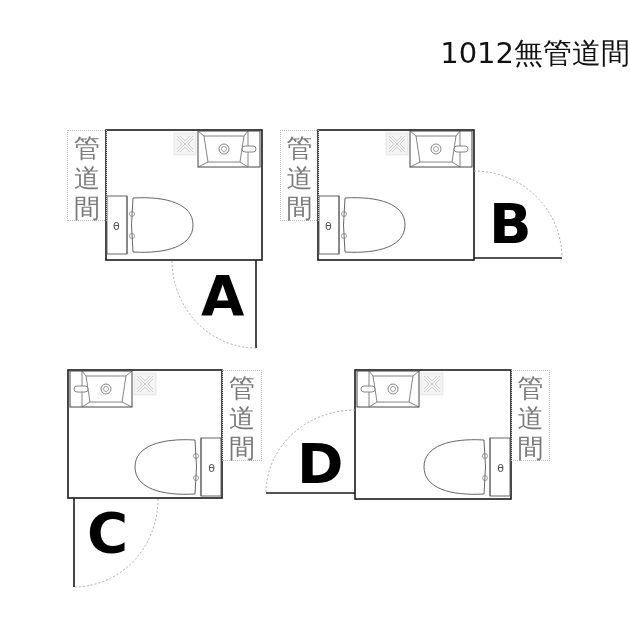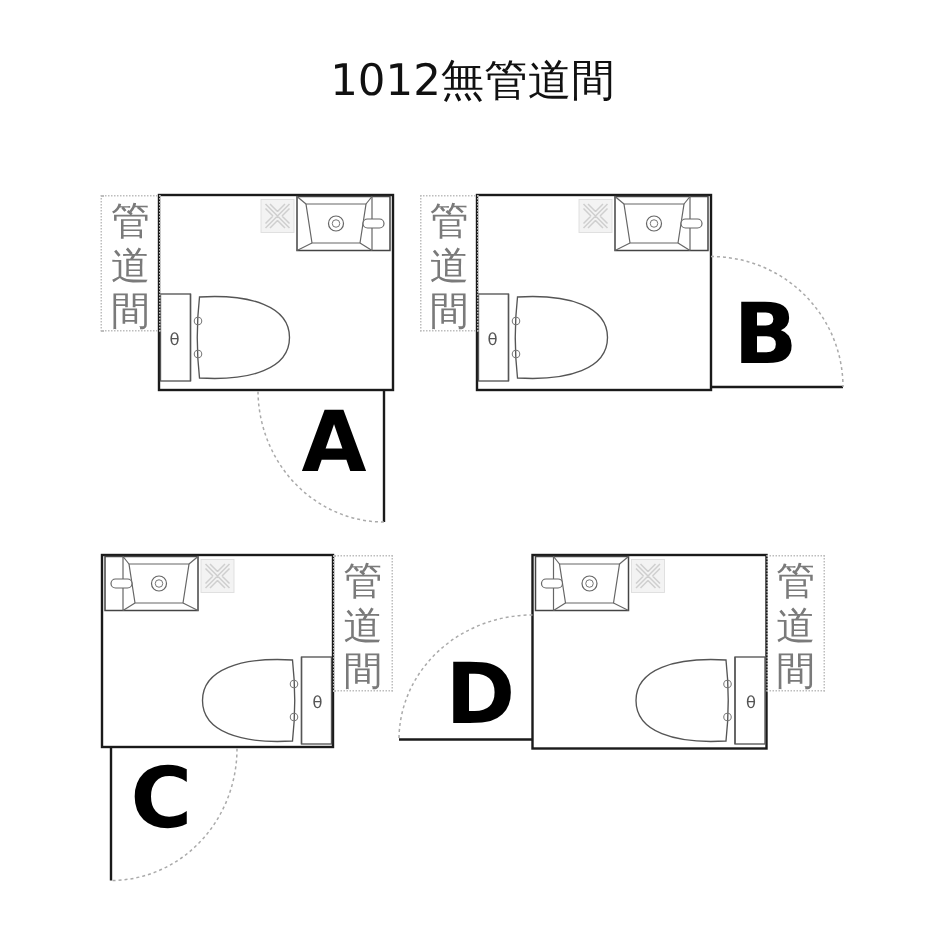--- a/index.html
+++ b/index.html
@@ -1,17 +1,17 @@
 <!DOCTYPE html>
 <html><head>
 <meta charset="utf-8">
 <style>
   html, body { margin:0; padding:0; background:#ffffff; }
   body { width:630px; height:630px; position:relative; overflow:hidden; font-family:"DejaVu Sans", sans-serif; }
-  .title { position:absolute; left:0; top:34px; width:630px; text-align:center; font-size:29px; color:#111; letter-spacing:0px; }
+  .title { position:absolute; left:0; top:34px; width:630px; text-align:right; font-size:29px; color:#111; letter-spacing:0px; }
   svg.plan { position:absolute; left:0; top:0; }
   .label { position:absolute; font-family:"DejaVu Sans", sans-serif; font-weight:bold; font-size:56px; color:#000; line-height:1; }
   .pipe { position:absolute; border:1px dotted #bdbdbd; box-sizing:border-box; display:flex; flex-direction:column; align-items:center; justify-content:flex-start; padding-top:2px; }
   .pipe span { font-size:26px; color:#7a7a7a; line-height:30px; font-family:"DejaVu Sans", sans-serif; }
 </style>
 </head>
 <body>
 
 <div class="title">1012無管道間</div>
 

